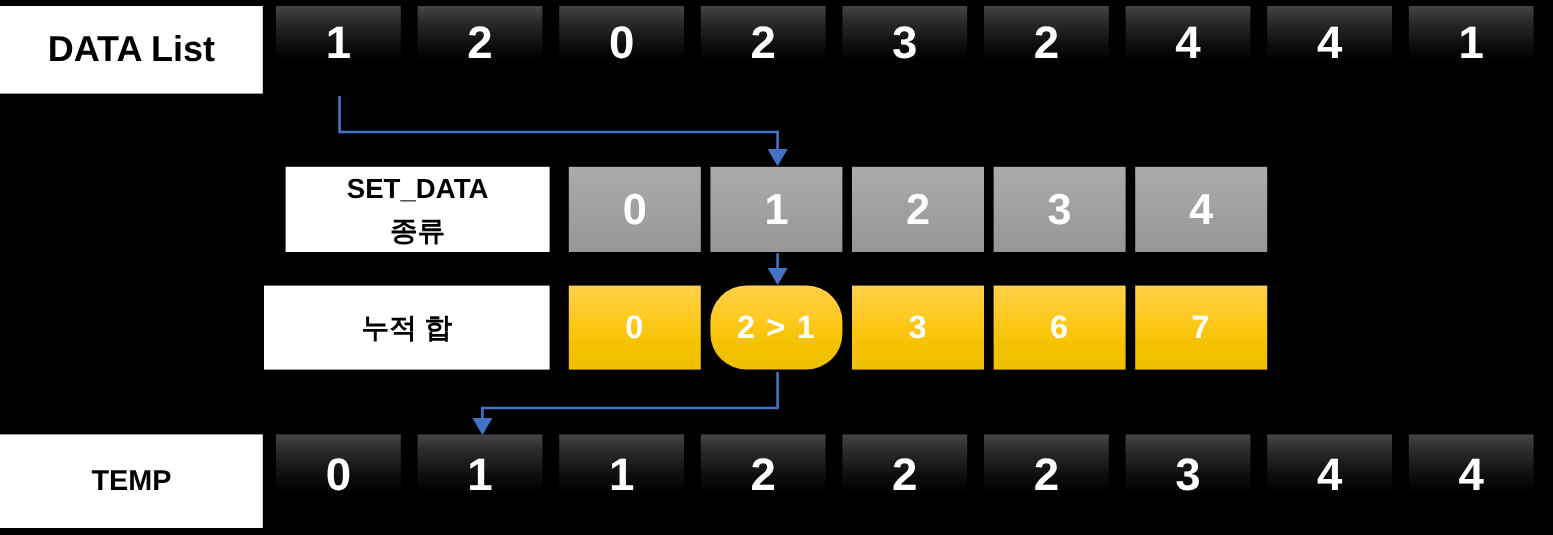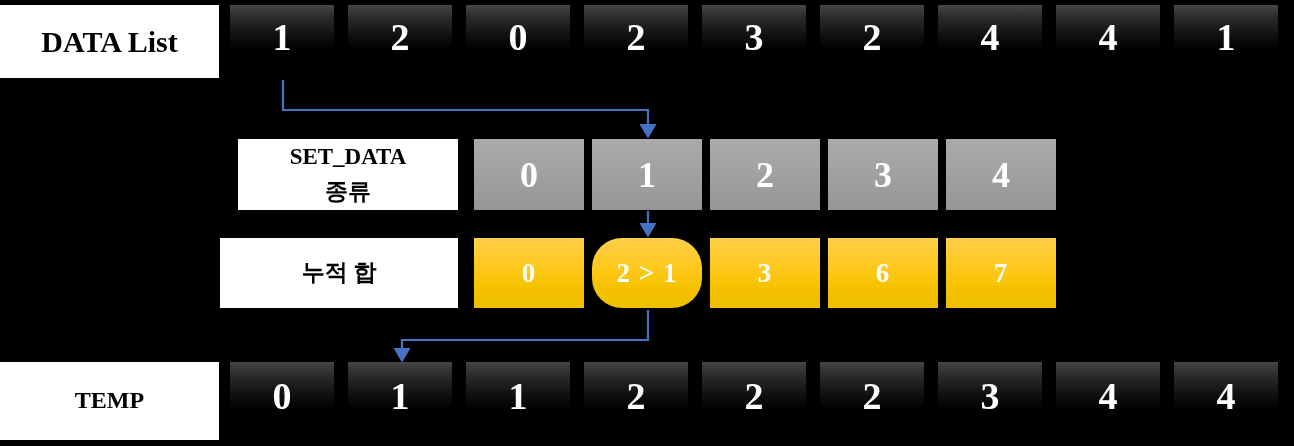--- a/index.html
+++ b/index.html
@@ -1,21 +1,21 @@
 <!DOCTYPE html>
 <html><head>
 <meta charset="utf-8">
 <style>
   html,body{margin:0;padding:0;background:#000;}
   body{
     width:1294px;height:446px;position:relative;overflow:hidden;
     font-family:"Liberation Sans","DejaVu Sans",sans-serif;
     background:#000;
   }
-  .stage{position:absolute;left:0;top:0;width:1294px;height:446px;font-family:Liberation Serif, serif;}
+  .stage{position:absolute;left:0;top:0;width:1294px;height:446px;}
 
   
   .label-box{
     position:absolute;background:#ffffff;color:#000000;
     display:flex;flex-direction:column;align-items:center;justify-content:center;
     font-weight:bold;line-height:1.06;text-align:center;
     box-sizing:border-box;
   }
   .label-box .l1{display:block;}
   .label-box .l2{display:block;}

